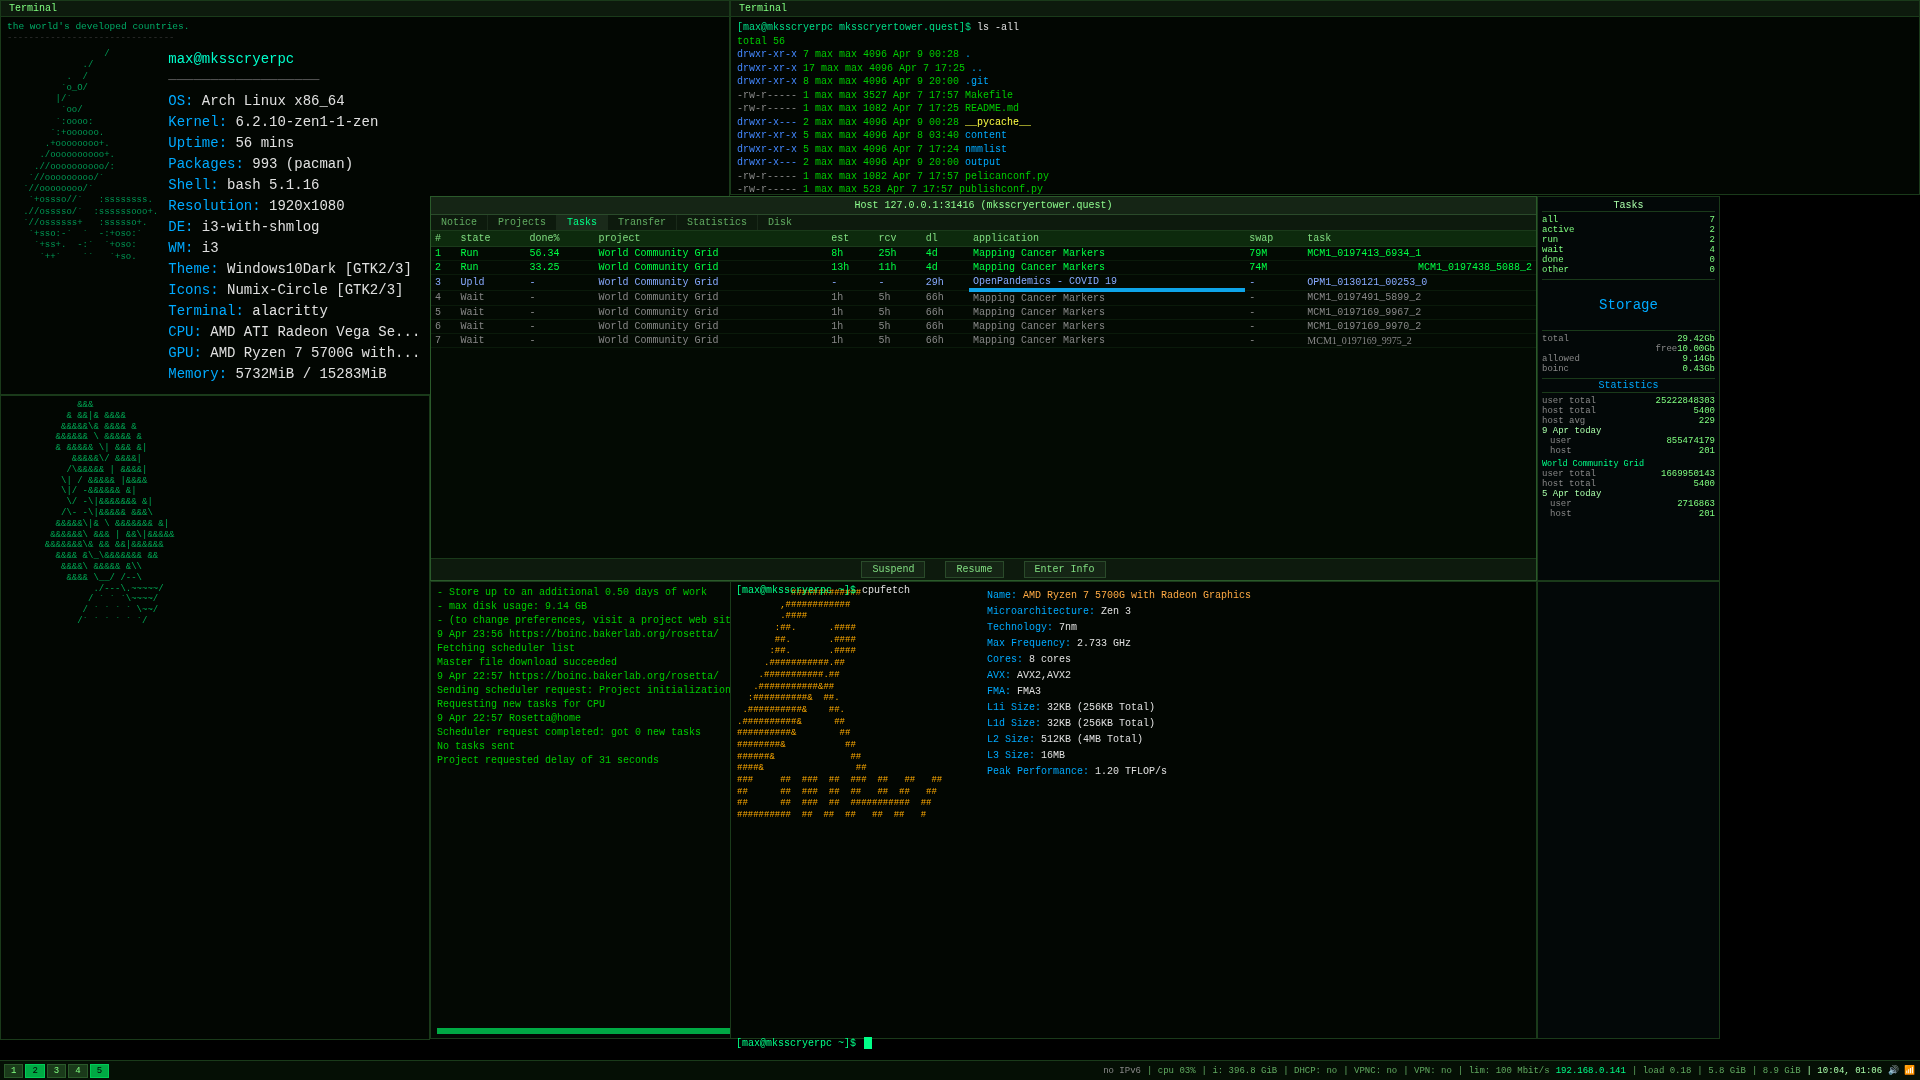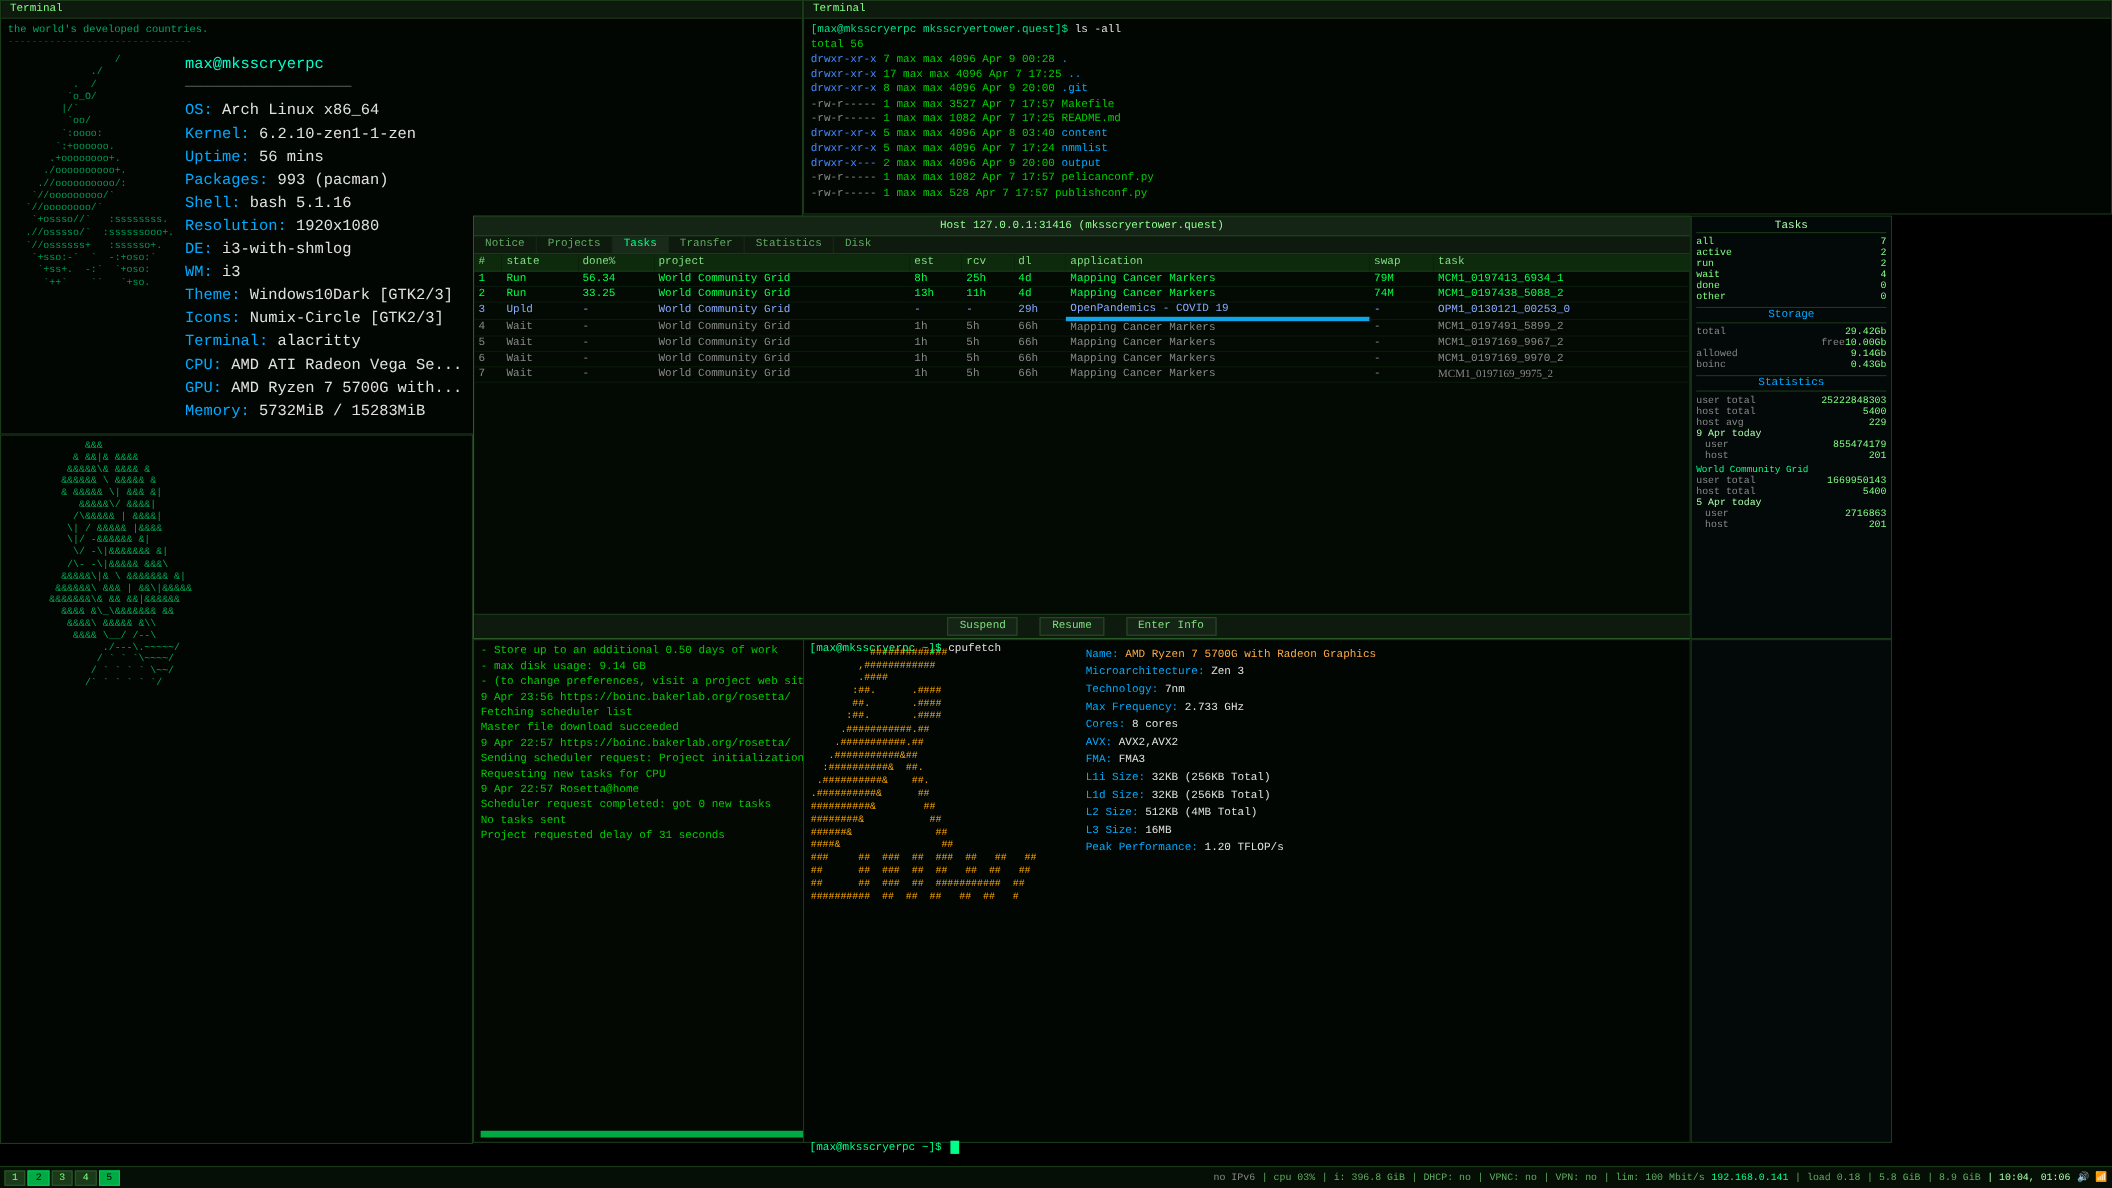--- a/index.html
+++ b/index.html
@@ -106,20 +106,21 @@
       <span style="color:#00dd88;">[max@mksscryerpc mksscryertower.quest]$</span>
       <span style="color:#e0e0e0;"> ls -all</span>
     </div>
     <div style="color:#00cc00;">
       <div>total 56</div>
       <div><span style="color:#4488ff;">drwxr-xr-x</span>  7 max max 4096 Apr  9 00:28 <span style="color:#00aaff;">.</span></div>
       <div><span style="color:#4488ff;">drwxr-xr-x</span> 17 max max 4096 Apr  7 17:25 <span style="color:#00aaff;">..</span></div>
       <div><span style="color:#4488ff;">drwxr-xr-x</span>  8 max max 4096 Apr  9 20:00 <span style="color:#00aaff;">.git</span></div>
       <div><span style="color:#888;">-rw-r-----</span>  1 max max 3527 Apr  7 17:57 Makefile</div>
       <div><span style="color:#888;">-rw-r-----</span>  1 max max 1082 Apr  7 17:25 README.md</div>
+      <div><span style="color:#4488ff;">drwxr-x---</span>  2 max max 4096 Apr  9 00:28 <span style="color:#ffff44;">__pycache__</span></div>
       <div><span style="color:#4488ff;">drwxr-xr-x</span>  5 max max 4096 Apr  8 03:40 <span style="color:#00aaff;">content</span></div>
       <div><span style="color:#4488ff;">drwxr-xr-x</span>  5 max max 4096 Apr  7 17:24 <span style="color:#00aaff;">nmmlist</span></div>
       <div><span style="color:#4488ff;">drwxr-x---</span>  2 max max 4096 Apr  9 20:00 <span style="color:#00aaff;">output</span></div>
       <div><span style="color:#888;">-rw-r-----</span>  1 max max 1082 Apr  7 17:57 pelicanconf.py</div>
       <div><span style="color:#888;">-rw-r-----</span>  1 max max  528 Apr  7 17:57 publishconf.py</div>
 
     </div>
 
   </div>
 </div>
@@ -168,21 +169,21 @@
           <tr>
       <td style="padding:1px 4px;color:#00ff44;border-bottom:1px solid #0a1a0a;">2</td>
       <td style="padding:1px 4px;color:#00ff44;border-bottom:1px solid #0a1a0a;">Run</td>
       <td style="padding:1px 4px;color:#00ff44;border-bottom:1px solid #0a1a0a;">33.25</td>
       <td style="padding:1px 4px;color:#00ff44;border-bottom:1px solid #0a1a0a;">World Community Grid</td>
       <td style="padding:1px 4px;color:#00ff44;border-bottom:1px solid #0a1a0a;">13h</td>
       <td style="padding:1px 4px;color:#00ff44;border-bottom:1px solid #0a1a0a;">11h</td>
       <td style="padding:1px 4px;color:#00ff44;border-bottom:1px solid #0a1a0a;">4d</td>
       <td style="padding:1px 4px;color:#00ff44;border-bottom:1px solid #0a1a0a;">Mapping Cancer Markers</td>
       <td style="padding:1px 4px;color:#00ff44;border-bottom:1px solid #0a1a0a;">74M</td>
-      <td style="padding:1px 4px;color:#00ff44;border-bottom:1px solid #0a1a0a;">MCM1_0197438_5088_2</td>
+      <td style="padding:1px 4px;color:#00ff44;border-bottom:1px solid #0a1a0a;text-align:right;">MCM1_0197438_5088_2</td>
     </tr>
           <tr>
       <td style="padding:1px 4px;color:#88aaff;border-bottom:1px solid #0a1a0a;">3</td>
       <td style="padding:1px 4px;color:#88aaff;border-bottom:1px solid #0a1a0a;">Upld</td>
       <td style="padding:1px 4px;color:#88aaff;border-bottom:1px solid #0a1a0a;">-</td>
       <td style="padding:1px 4px;color:#88aaff;border-bottom:1px solid #0a1a0a;">World Community Grid</td>
       <td style="padding:1px 4px;color:#88aaff;border-bottom:1px solid #0a1a0a;">-</td>
       <td style="padding:1px 4px;color:#88aaff;border-bottom:1px solid #0a1a0a;">-</td>
       <td style="padding:1px 4px;color:#88aaff;border-bottom:1px solid #0a1a0a;">29h</td>
       <td style="padding:1px 4px;color:#88aaff;border-bottom:4px solid #0ea5e9;">OpenPandemics - COVID 19</td>
@@ -266,21 +267,21 @@
       <span>4</span>
     </div>
   <div style="display:flex;justify-content:space-between;">
       <span>done</span>
       <span>0</span>
     </div>
   <div style="display:flex;justify-content:space-between;margin-bottom:4px;">
       <span>other</span>
       <span>0</span>
     </div>
-  <div style="text-align:center;border-bottom:1px solid #1a3a1a;border-top:1px solid #1a3a1a;margin-bottom:3px;color:#00aaff;font-size:10px;padding:1px 0;">Storage</div>
+  <div style="text-align:center;border-bottom:1px solid #1a3a1a;border-top:1px solid #1a3a1a;margin-bottom:3px;color:#00aaff;font-size:14px;padding:17px 0;">Storage</div>
   <div style="display:flex;justify-content:space-between;">
       <span style="color:#888;">total</span>
       <span>29.42Gb</span>
     </div>
   <div style="display:flex;justify-content:flex-end;">
       <span style="color:#888;">free</span>
       <span>10.00Gb</span>
     </div>
   <div style="display:flex;justify-content:space-between;">
       <span style="color:#888;">allowed</span>

